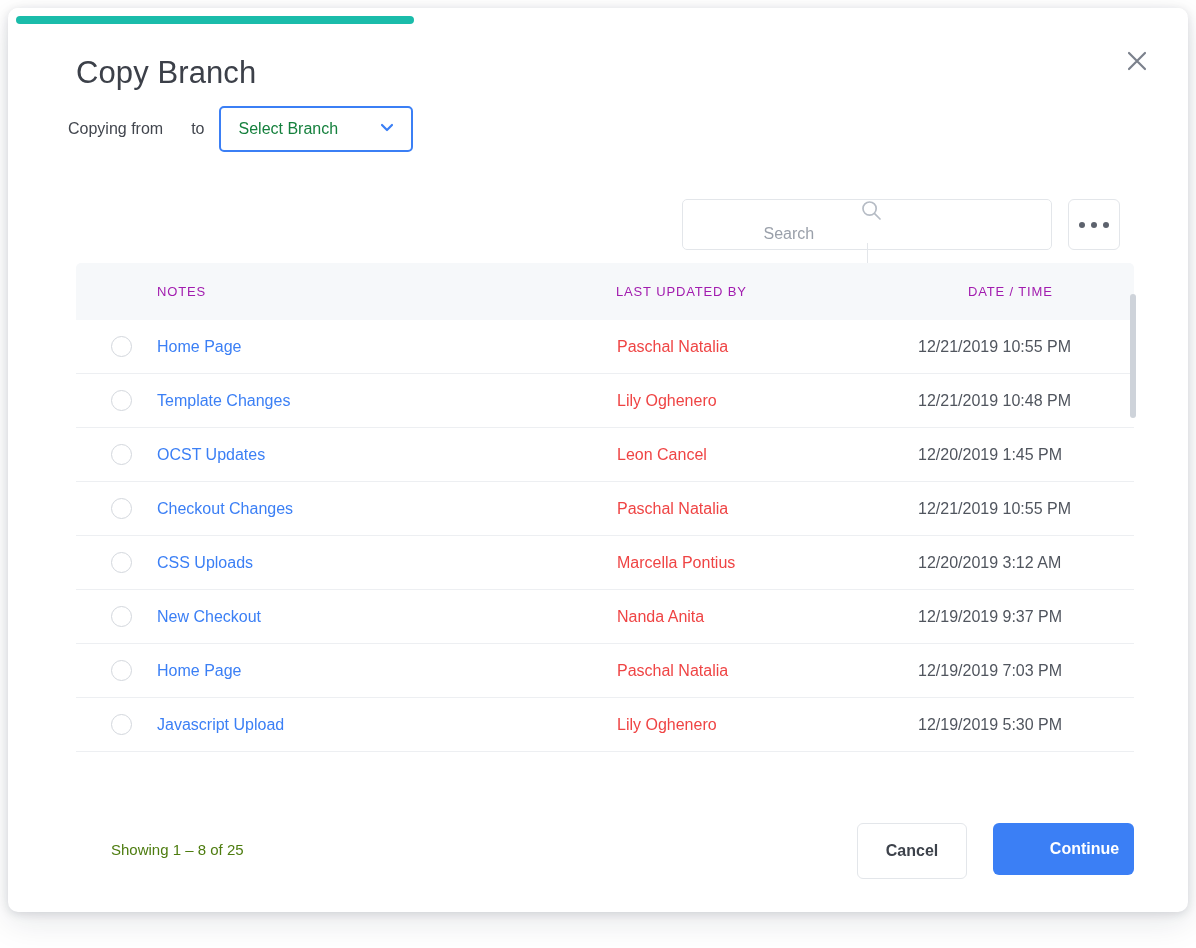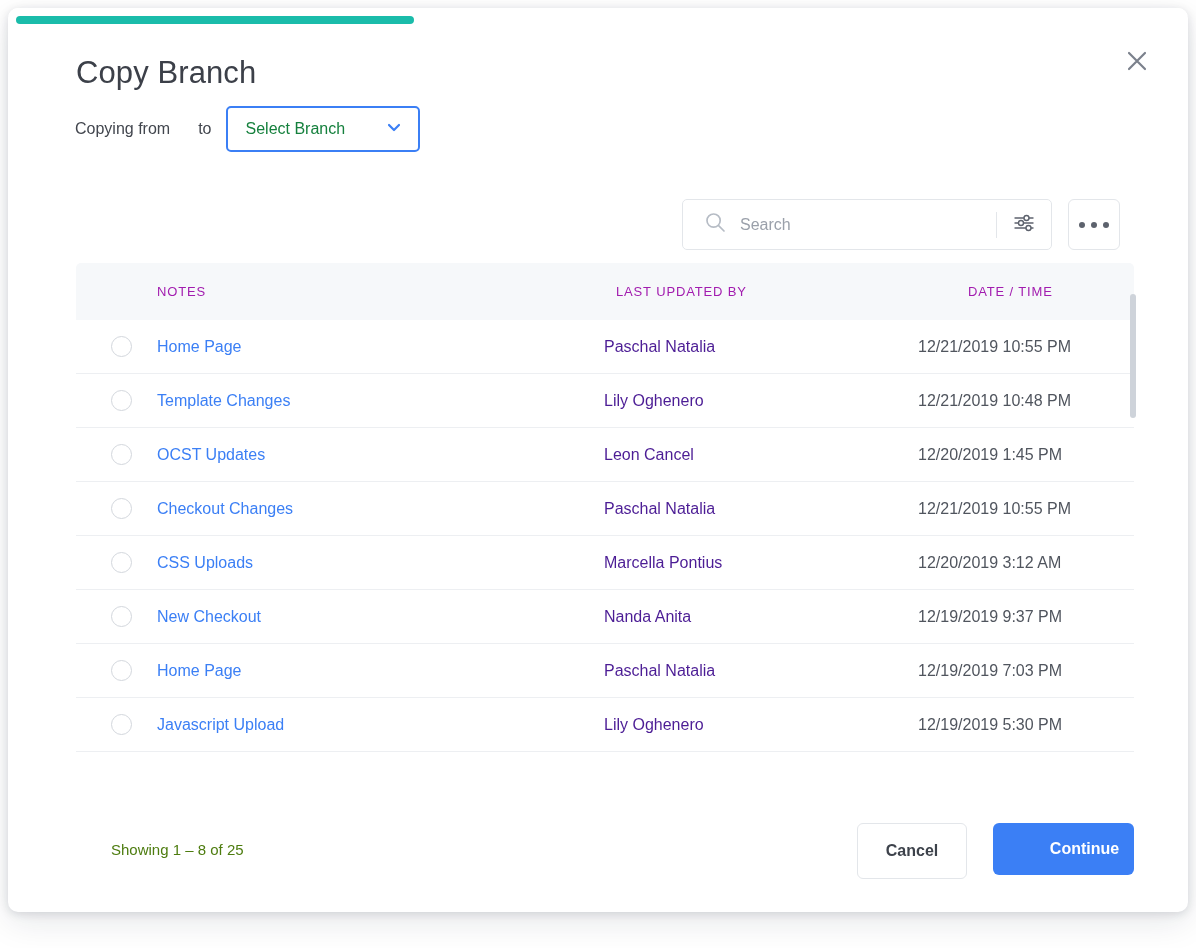--- a/index.html
+++ b/index.html
@@ -57,21 +57,21 @@
     left: 68px; top: 47px;
     font-size: 31px;
     font-weight: 400;
     color: #3c4049;
     letter-spacing: 0.1px;
   }
 
   
   .copyrow {
     position: absolute;
-    left: 67px; top: 106px;
+    left: 60px; top: 106px;
     display: flex;
     align-items: center;
     height: 30px;
   }
   .copyrow .lead {
     font-size: 16px;
     color: #42464e;
     margin-right: 14px;
   }
   .copyrow .to {
@@ -112,20 +112,21 @@
     align-items: center;
   }
   .searchbox {
     width: 370px;
     height: 51px;
     border: 1px solid #e3e6ea;
     border-radius: 5px;
     display: flex;
     align-items: center;
     background: #fff;
+    flex-direction: column;
   }
   .search-icon { margin: 0 14px 0 22px; flex: 0 0 auto; }
   .search-input {
     flex: 1 1 auto;
     border: none;
     outline: none;
     font-family: "Liberation Sans", sans-serif;
     font-size: 16px;
     color: #4b5059;
     background: transparent;
@@ -197,21 +198,21 @@
     font-size: 16px;
   }
   .c-radio { left: 35px; width: 22px; height: 22px; cursor: pointer; }
   .radio-dot {
     width: 21px; height: 21px;
     border: 1px solid #d3d7dd;
     border-radius: 50%;
     background: #fff;
   }
   .c-note { left: 81px; color: #3b7ff5; cursor: pointer; }
-  .c-user { left: 528px; color: #4c1d95; }
+  .c-user { left: 541px; color: #ef4444; }
   .c-date { left: 842px; color: #50555e; }
 
   
   .scrollbar-track {
     position: absolute;
     right: -2px; top: 0;
     width: 6px;
     height: 448px;
   }
   .scrollbar-thumb {

